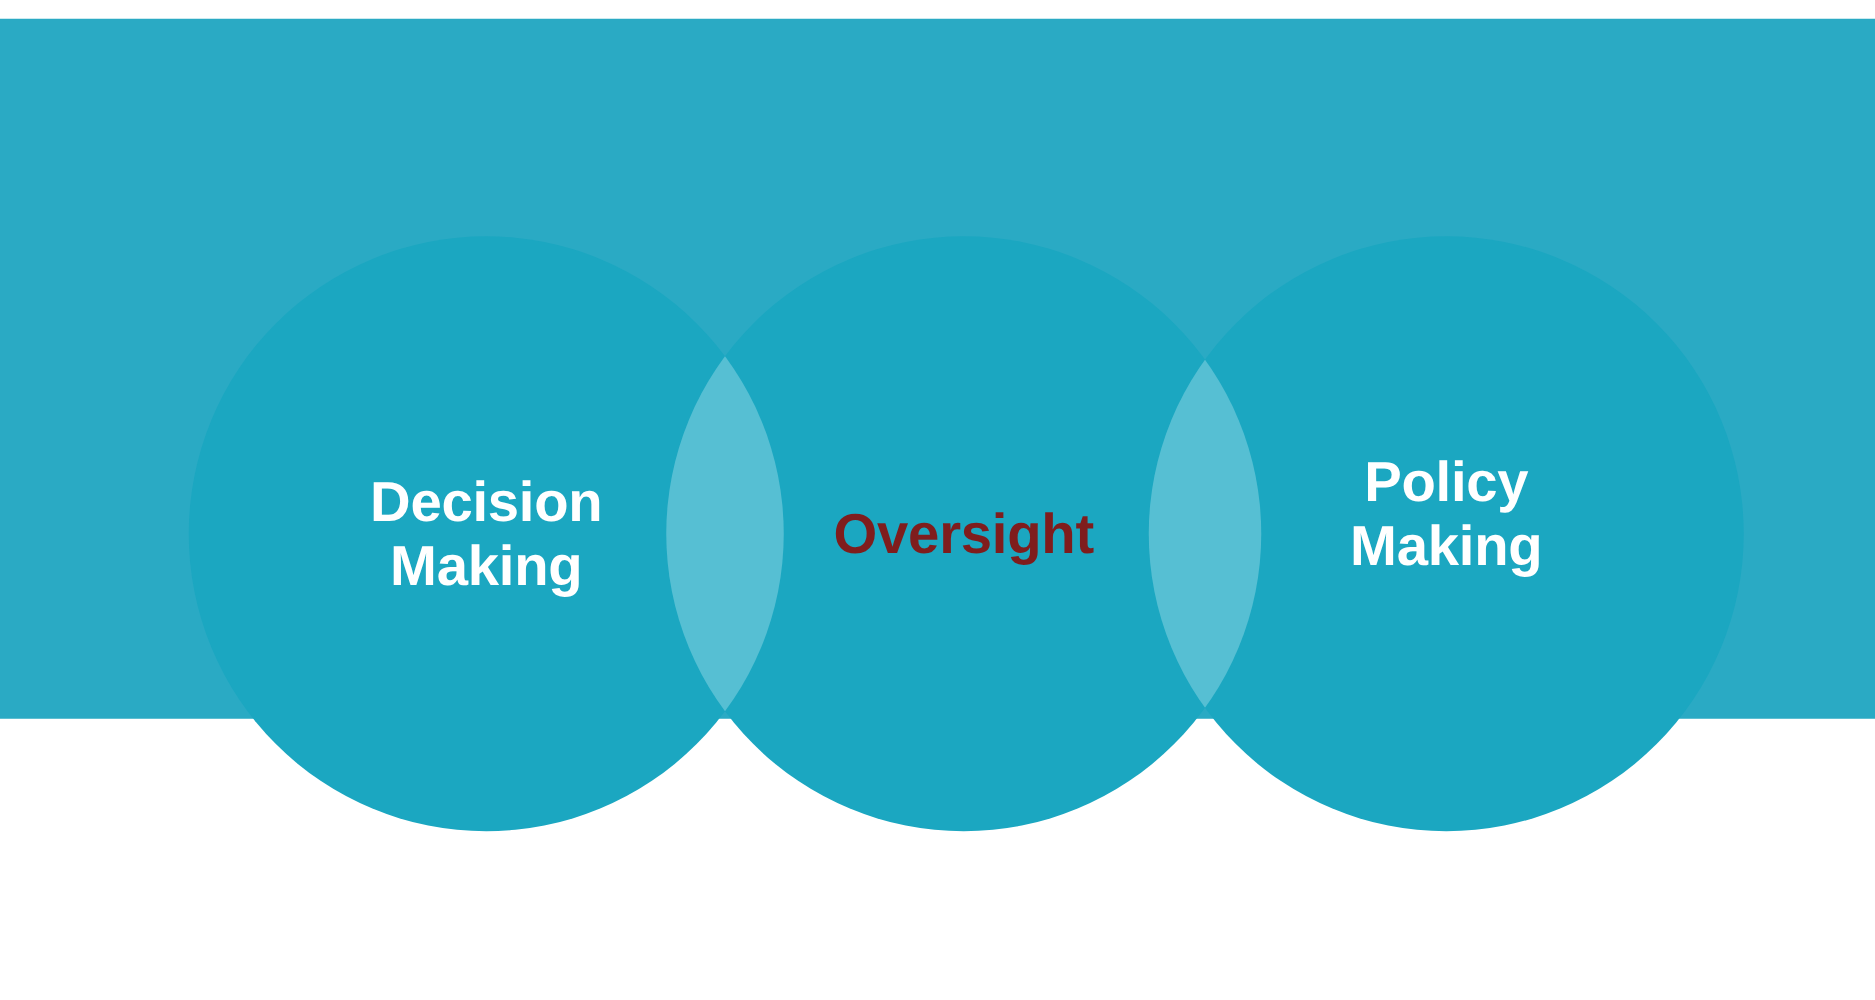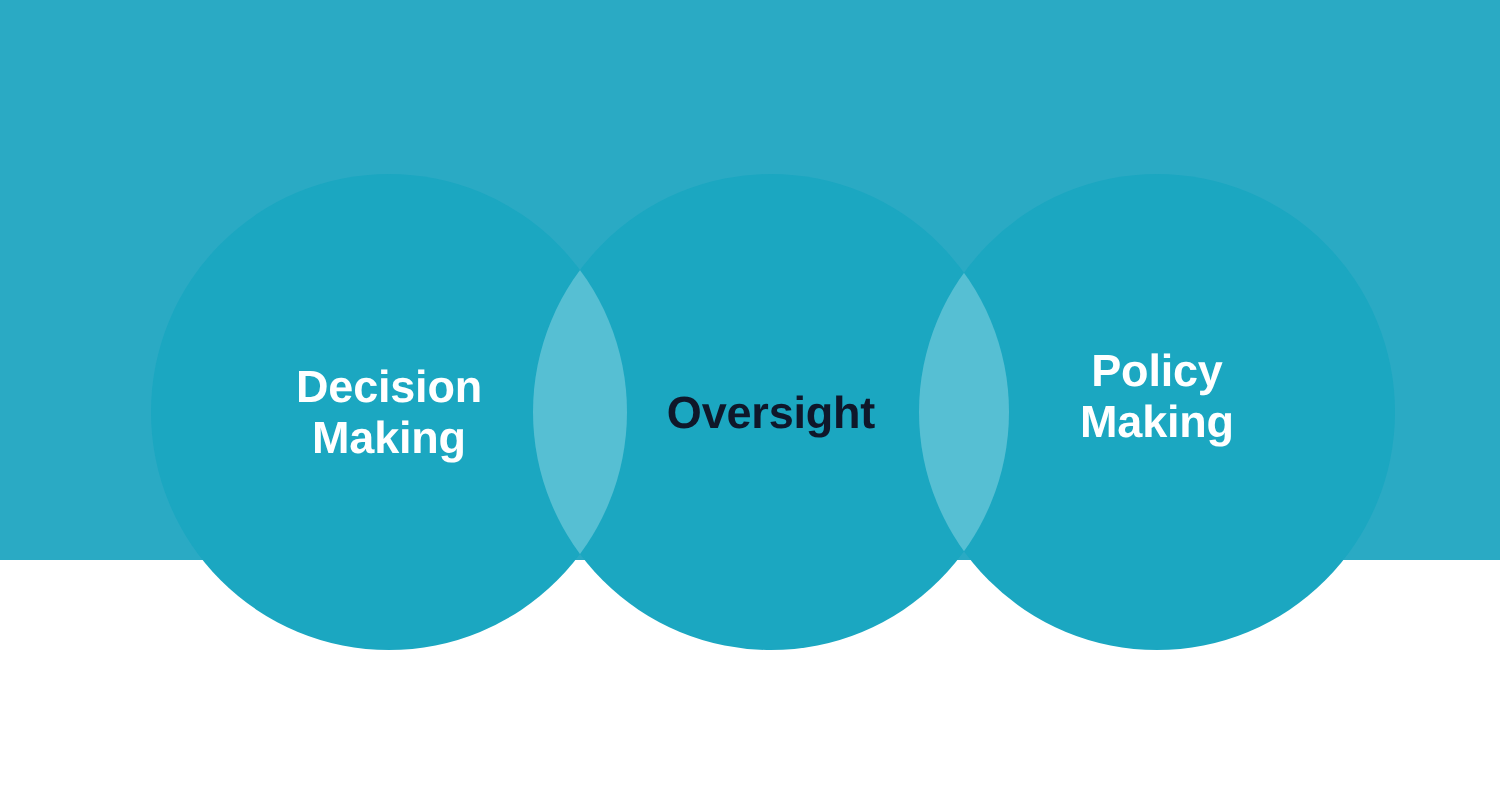--- a/index.html
+++ b/index.html
@@ -11,20 +11,21 @@
     width: 1500px;
     height: 800px;
     overflow: hidden;
     font-family: "Liberation Sans", sans-serif;
   }
   #venn-stage {
     position: relative;
     width: 1500px;
     height: 560px;
     background: #2AAAC4;
+    margin-top: 15px;
   }
   #venn-svg {
     position: absolute;
     top: 0;
     left: 0;
     width: 1500px;
     height: 800px;
     display: block;
   }
   .venn-label {
@@ -71,18 +72,18 @@
     </g>
 
     <g clip-path="url(#clip-circle-mid)">
       <circle cx="1157" cy="412" r="238" fill="#56BFD3"></circle>
     </g>
   </svg>
 
   <div class="venn-label" style="left: 389px; top: 412px; color: rgb(255, 255, 255);">Decision
 Making</div>
 
-  <div class="venn-label" style="left: 771px; top: 412px; color: #0f172a;">Oversight</div>
+  <div class="venn-label" style="left: 771px; top: 412px; color: #7f1d1d;">Oversight</div>
 
   <div class="venn-label" style="left: 1157px; top: 396px; color: rgb(255, 255, 255);">Policy
 Making</div>
 
 </div>
 
 </body></html>

